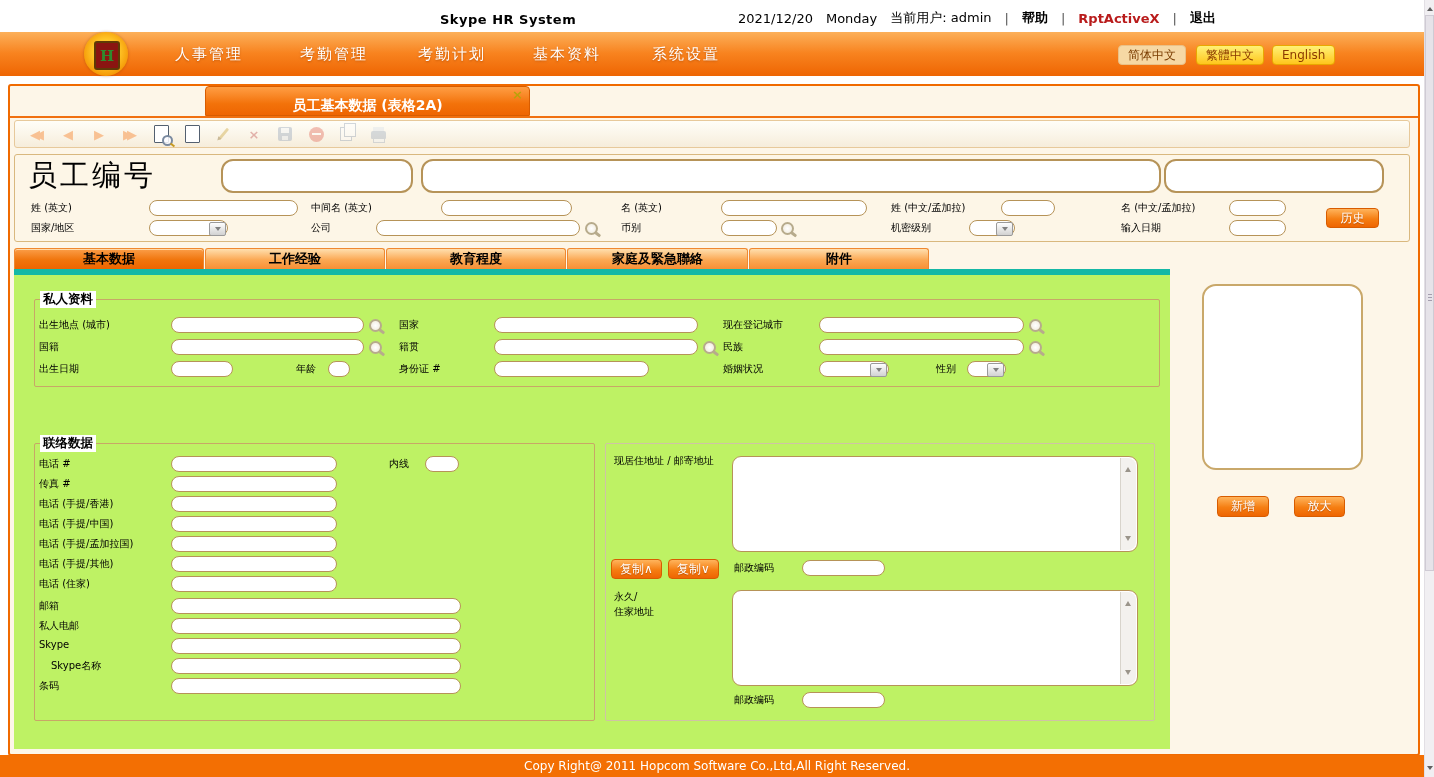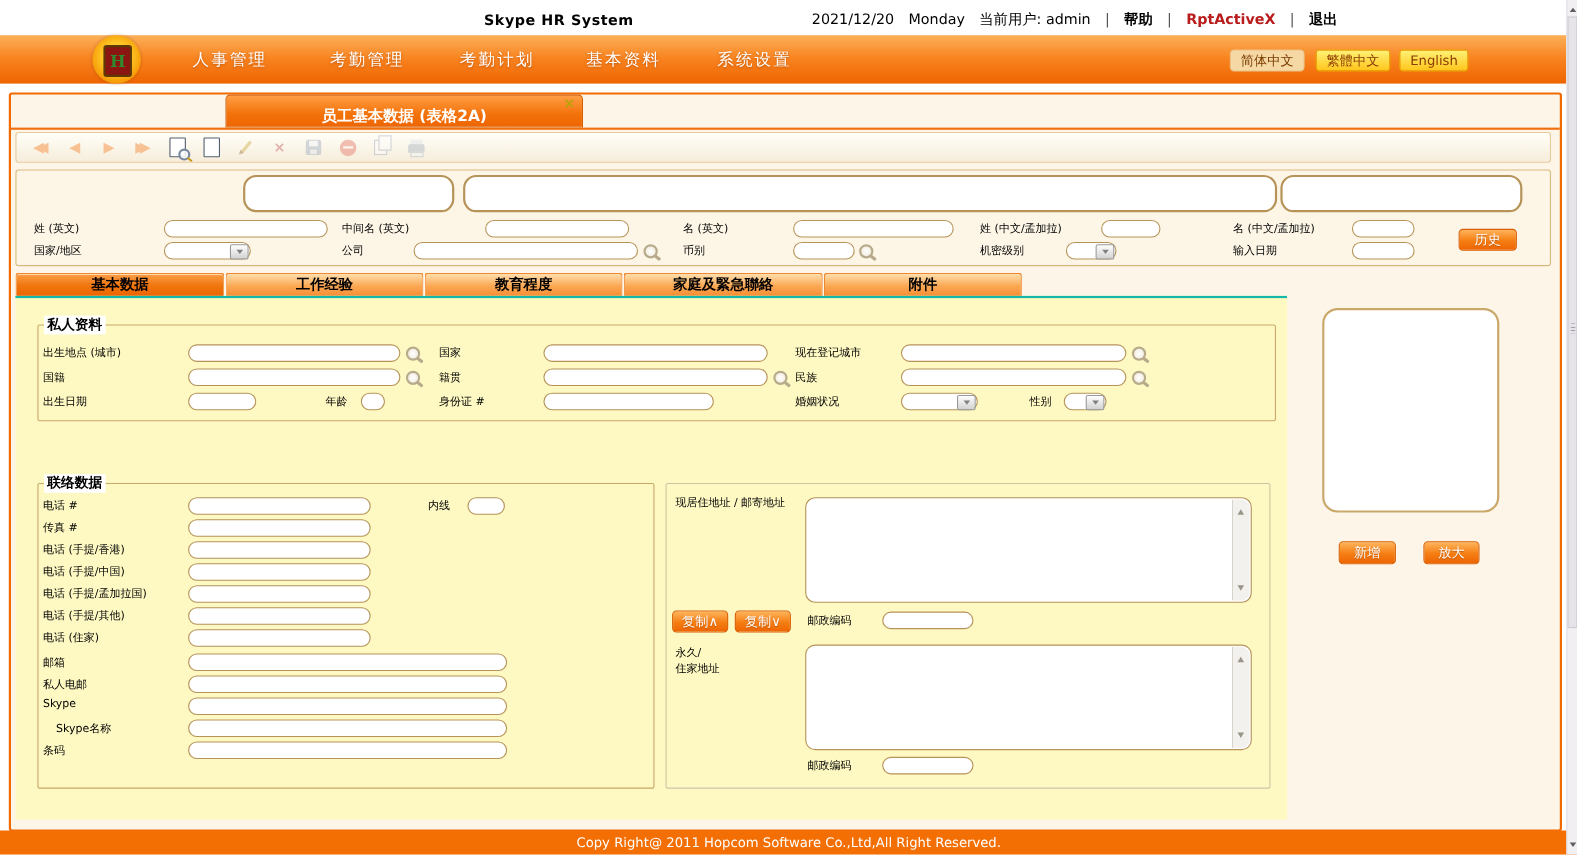--- a/index.html
+++ b/index.html
@@ -87,22 +87,22 @@
   .mag::after{content:"";position:absolute;width:6px;height:2.5px;background:#b7ab8c;right:-5px;bottom:-2px;
        transform:rotate(38deg);border-radius:1px}
   .obtn{position:absolute;background:linear-gradient(#ffb45c,#f57e12 55%,#ee6502);border:1px solid #d85c00;
         border-radius:4px;color:#fff;font-size:12px;display:flex;align-items:center;justify-content:center;
         cursor:pointer;text-shadow:0 1px 1px rgba(150,60,0,.6);box-sizing:border-box}
   
   .stab{position:absolute;top:162px;height:21px;background:linear-gradient(#ffdfae,#fba853 55%,#f78f35);
         border:1px solid #ef8830;border-bottom:none;border-radius:3px 3px 0 0;color:#000;font-weight:bold;
         font-size:13px;display:flex;align-items:center;justify-content:center;cursor:pointer;box-sizing:border-box}
   .stab.active{background:linear-gradient(#fb9e49,#f0750c 55%,#ed6500);box-shadow:inset 0 1px 0 #ffd9a8}
-  #content{position:absolute;left:4px;top:183px;width:1156px;height:474px;background:#fef9c3;
-           border-top:2px solid #14b8a6}
+  #content{position:absolute;left:4px;top:183px;width:1156px;height:474px;background:#bef264;
+           border-top:6px solid #14b8a6}
   .fs{position:absolute;border:1px solid #c8a767;border-radius:2px;box-sizing:border-box}
   .lg{position:absolute;top:-9px;left:5px;background:#fff;padding:0 3px;font-weight:bold;font-size:12.5px}
   .cb{position:absolute;width:11px;height:11px;border:1px solid #555;background:#fff;cursor:pointer}
   .ta{position:absolute;border:1px solid #b69358;border-radius:9px;background:#fff;box-sizing:border-box;cursor:text}
   .sbv{position:absolute;top:1px;bottom:1px;right:1px;width:15px;background:#f3f1ee;border-left:1px solid #d8d4cc;
        border-radius:0 8px 8px 0;cursor:pointer}
   .sbv::before{content:"";position:absolute;top:6px;left:4px;border:3.5px solid transparent;border-bottom:5px solid #9a948a}
   .sbv::after{content:"";position:absolute;bottom:6px;left:4px;border:3.5px solid transparent;border-top:5px solid #9a948a}
   #photo{position:absolute;left:1188px;top:9px;width:161px;height:186px;border:2px solid #c9a86a;
          border-radius:14px;background:#fff;box-sizing:border-box}
@@ -194,20 +194,21 @@
       </span>
     <span class="tbi dis">
         <span class="ic-copy"></span>
       </span>
     <span class="tbi dis">
         <span class="ic-print"></span>
       </span>
   </div>
 
   <div id="emp">
+    <span class="emp-title">员工编号</span>
     <input class="big" style="left: 206px; top: 4px; width: 192px;">
     <input class="big" style="left: 406px; top: 4px; width: 740px;">
     <input class="big" style="left: 1149px; top: 4px; width: 220px;">
 
     <span class="lbl" style="left:16px;top:46px">姓 (英文)</span>
     <input class="pill" style="left: 134px; top: 45px; width: 149px;">
     <span class="lbl" style="left:296px;top:46px">中间名 (英文)</span>
     <input class="pill" style="left: 426px; top: 45px; width: 131px;">
     <span class="lbl" style="left:606px;top:46px">名 (英文)</span>
     <input class="pill" style="left: 706px; top: 45px; width: 146px;">

